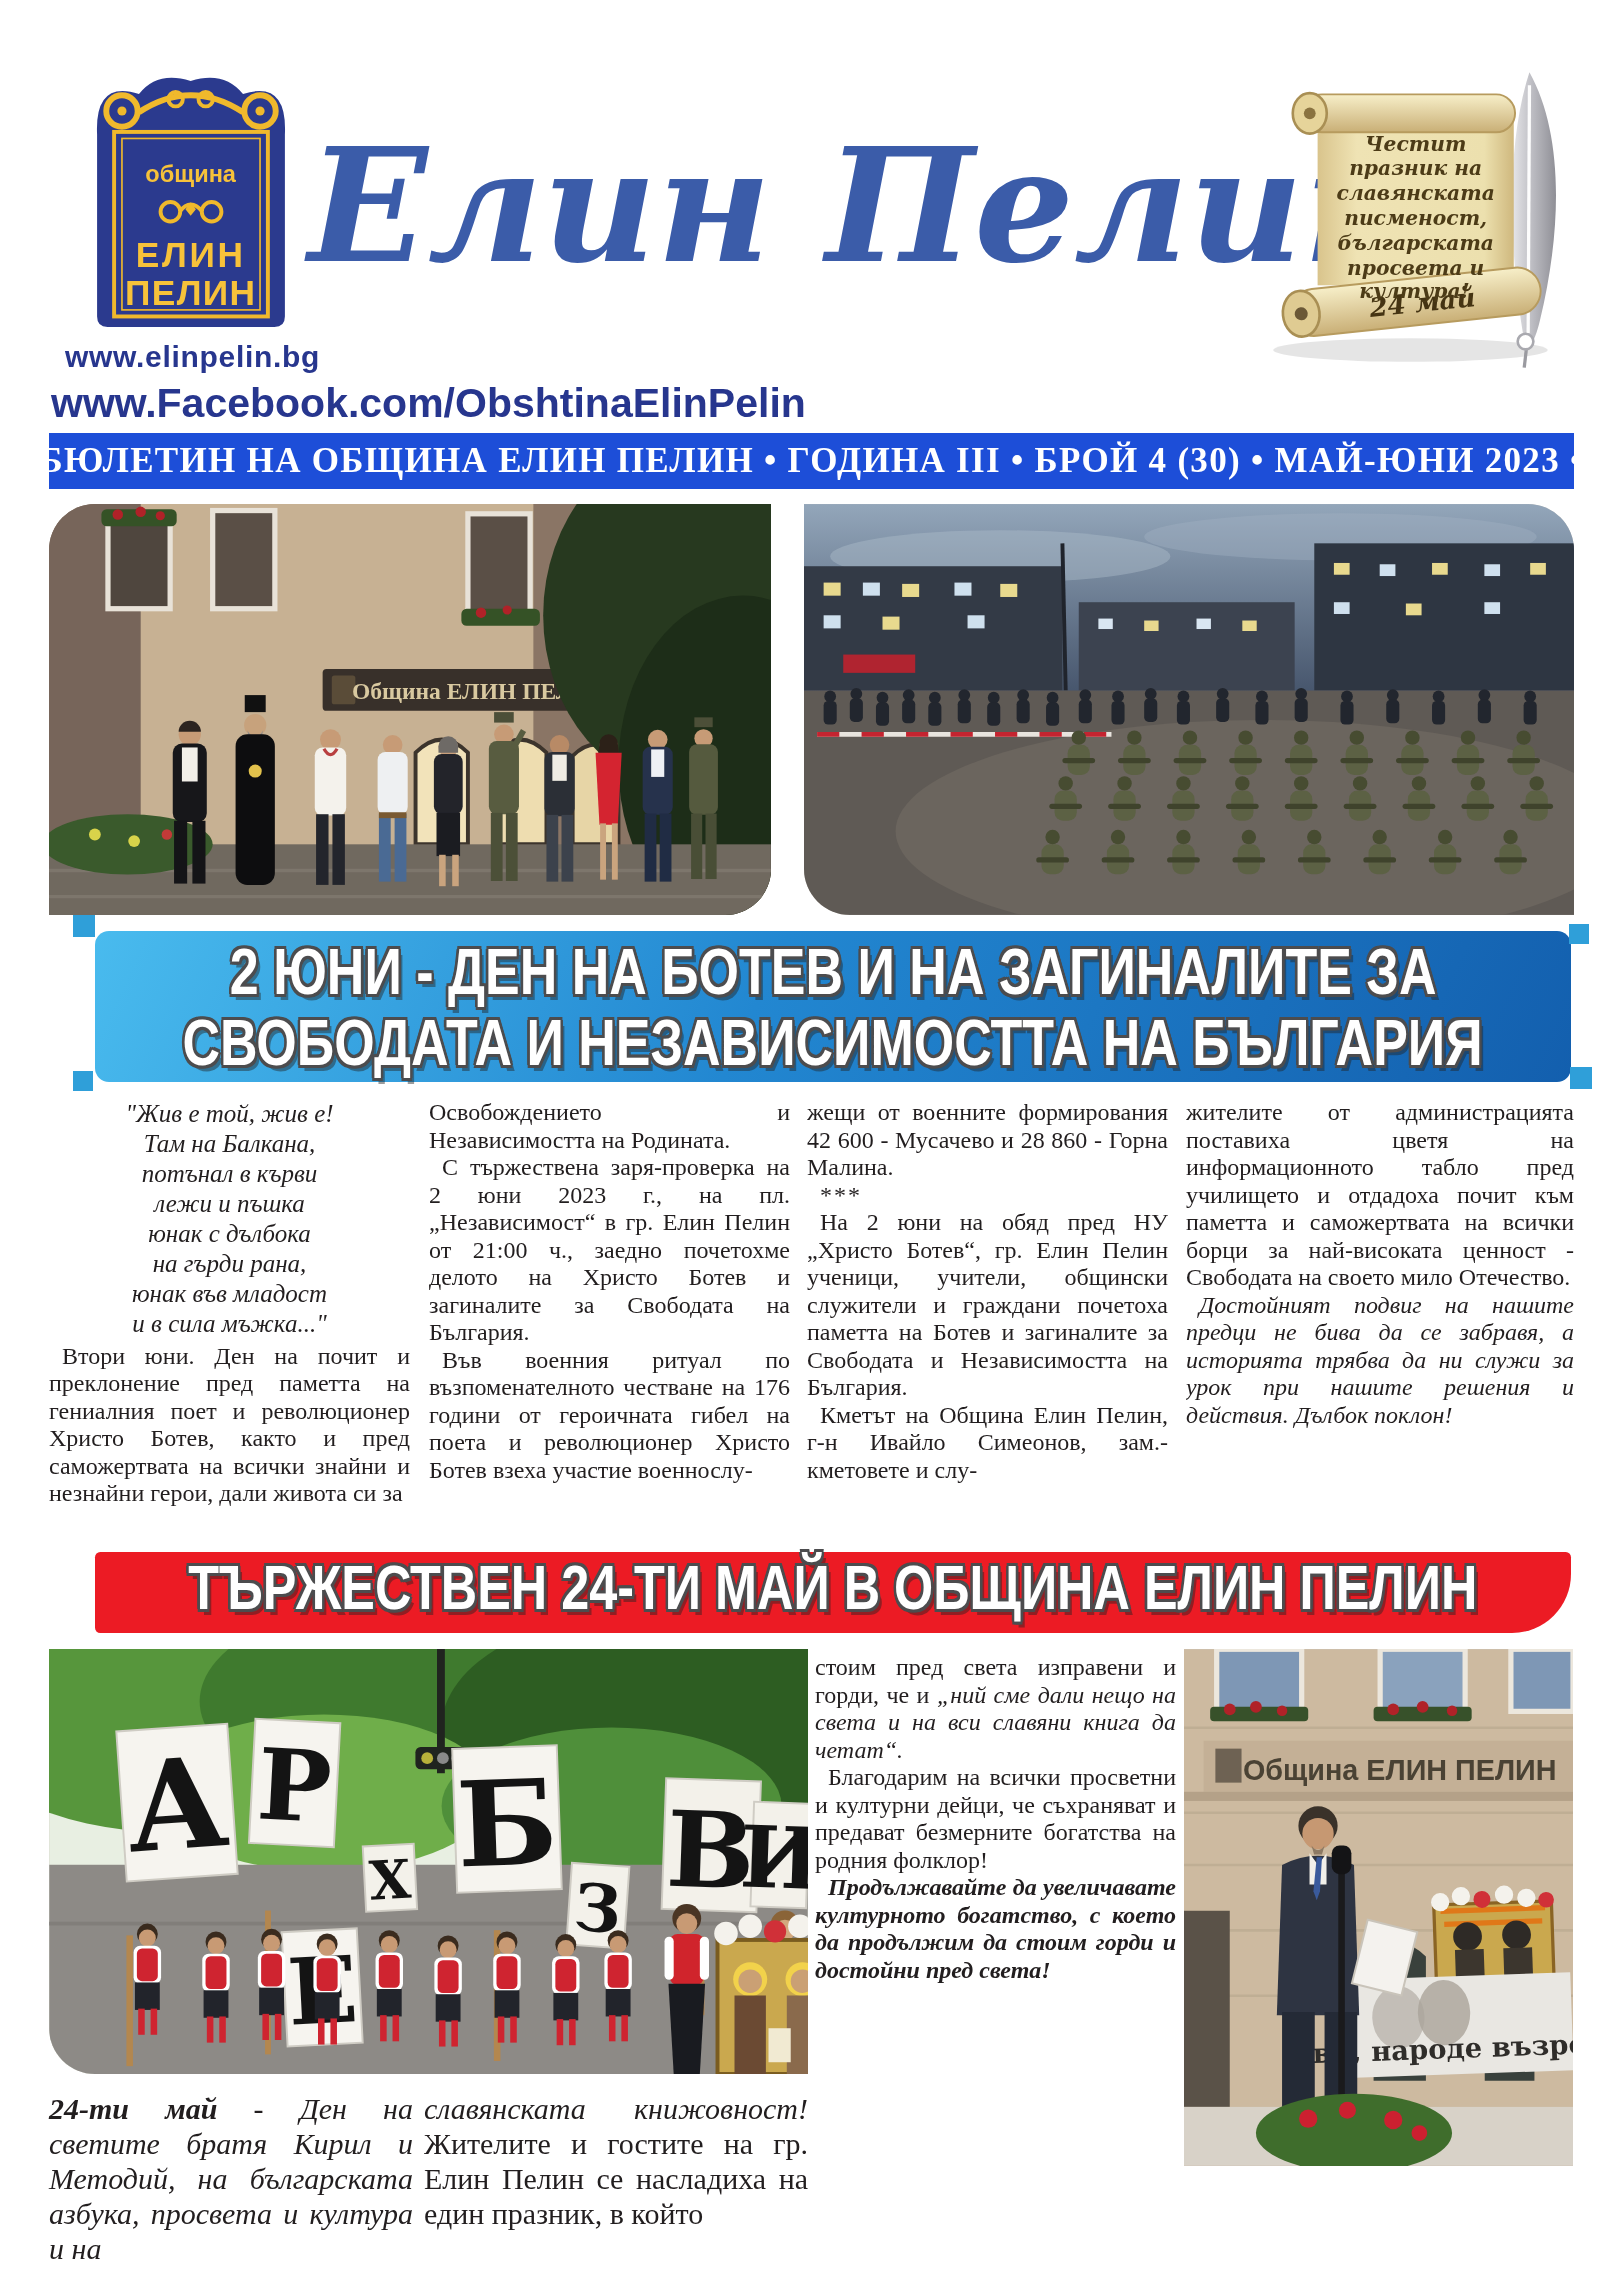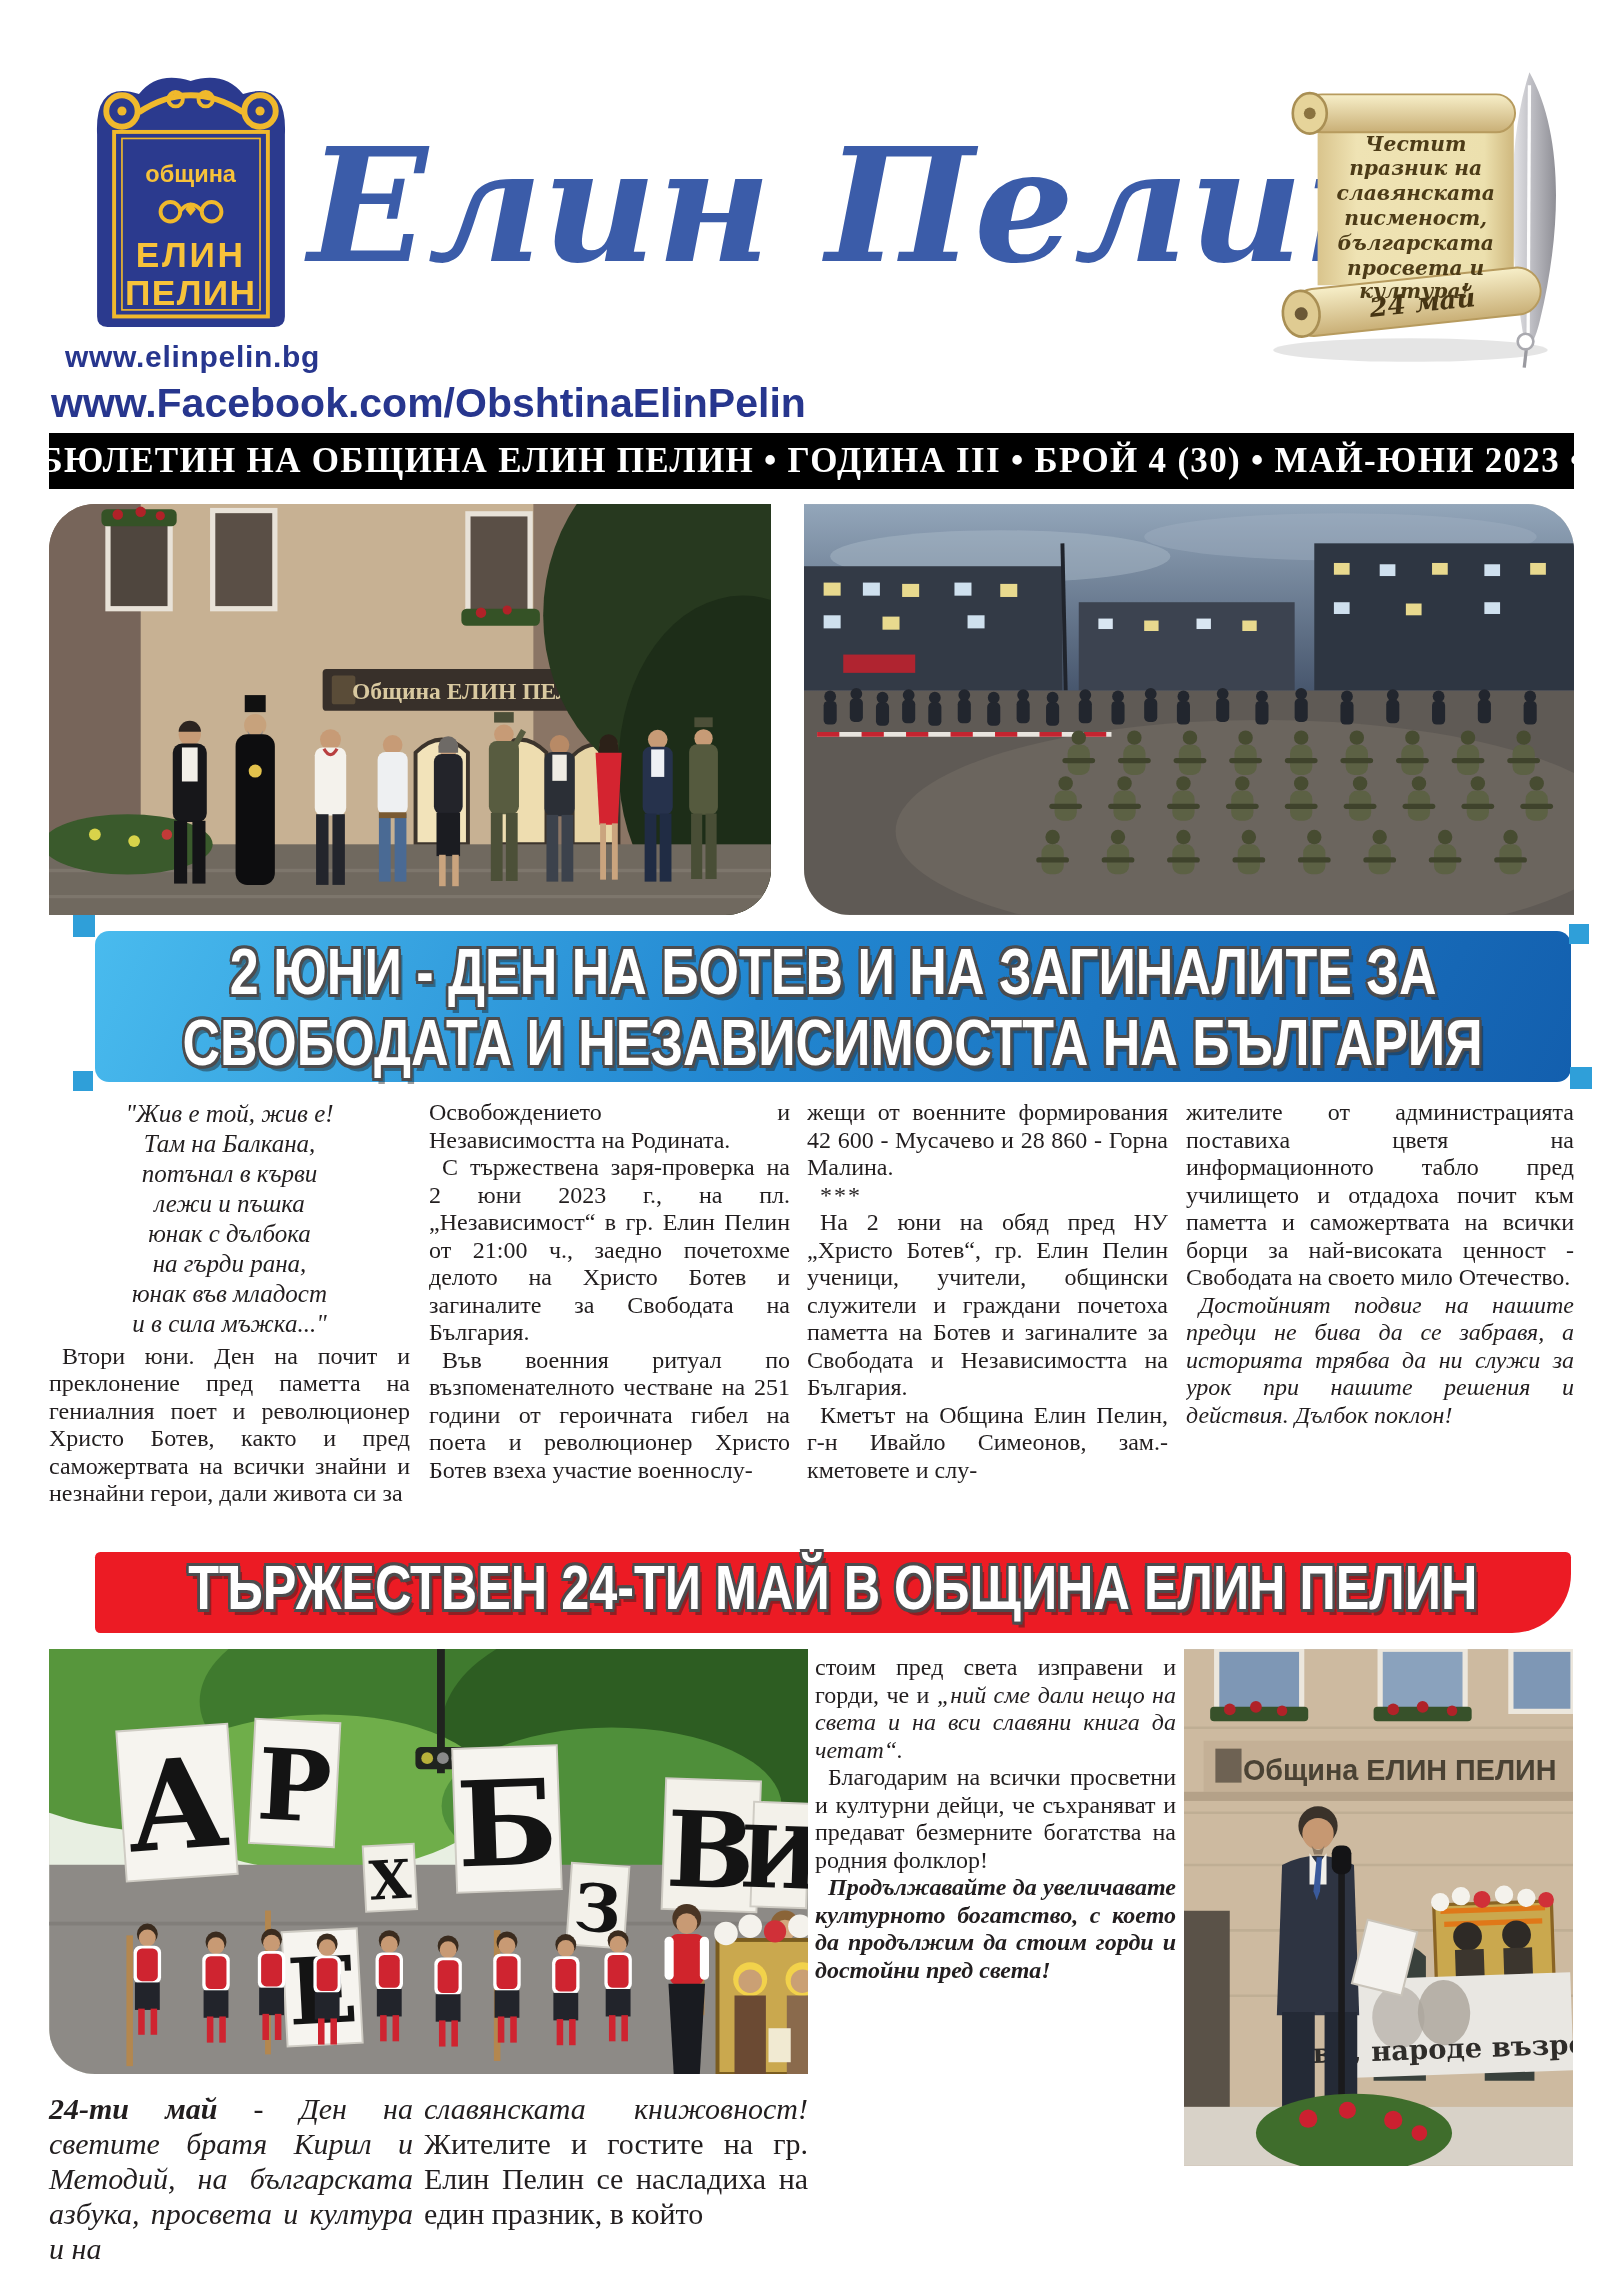--- a/index.html
+++ b/index.html
@@ -7,21 +7,21 @@
         font-family:"Liberation Serif",serif;}
   .abs{position:absolute;}
   
   .vurl{transform:rotate(-90deg);transform-origin:left bottom;
         font-family:"Liberation Sans",sans-serif;font-weight:bold;font-size:30px;
         color:#27368e;letter-spacing:0.7px;white-space:nowrap;}
   .script-title{font-family:"DejaVu Serif",serif;font-style:italic;font-weight:bold;
         font-size:157px;color:#3b5ca9;white-space:nowrap;text-align:center;width:100%;}
   .fb{font-family:"Liberation Sans",sans-serif;font-weight:bold;font-size:41px;color:#27368e;
       transform:scaleX(.82);transform-origin:left center;white-space:nowrap;}
-  .graybar{background:#000000;color:#fff;display:flex;align-items:center;justify-content:center;}
+  .graybar{background:#1d4ed8;color:#fff;display:flex;align-items:center;justify-content:center;}
   .graybar span{font-family:"Liberation Serif",serif;font-weight:bold;font-size:35px;letter-spacing:1.3px;white-space:nowrap;}
   
   .banner-blue{background:linear-gradient(115deg,#49bbee 0%,#2287d1 45%,#135fae 100%);
       display:flex;flex-direction:column;align-items:center;justify-content:center;border-radius:14px;}
   .banner-red{background:#ec1b24;border-radius:5.2px 5.2px 59px 5.2px;
       display:flex;align-items:flex-start;justify-content:center;}
   .banner-line{font-family:"Liberation Sans",sans-serif;font-weight:bold;font-size:65px;
       color:#fff;white-space:nowrap;display:inline-block;transform:scaleX(.8);line-height:71px;
       text-shadow:-2.6px -2.6px 0 #4c4c4e,2.6px -2.6px 0 #4c4c4e,-2.6px 2.6px 0 #4c4c4e,2.6px 2.6px 0 #4c4c4e,
                   0 -3.3px 0 #4c4c4e,0 3.3px 0 #4c4c4e,-3.3px 0 0 #4c4c4e,3.3px 0 0 #4c4c4e,5.2px 5.9px 0 rgba(35,35,35,.45);}
@@ -362,21 +362,21 @@
       <div>юнак с дълбока</div>
       <div>на гърди рана,</div>
       <div>юнак във младост</div>
       <div>и в сила мъжка..."</div>
     </div>
     <p>Втори юни. Ден на почит и преклонение пред паметта на гениалния поет и революционер Христо Ботев, както и пред саможертвата на всички знайни и незнайни герои, дали живота си за</p>
   </div>
   <div class="abs body-col" style="left:429px;top:1099px;width:361px;height:452px;">
     <p class="noind">Освобождението и Независимостта на Родината.</p>
     <p>С тържествена заря-проверка на 2 юни 2023 г., на пл. „Независимост“ в гр. Елин Пелин от 21:00 ч., заедно почетохме делото на Христо Ботев и загиналите за Свободата на България.</p>
-    <p>Във военния ритуал по възпоменателното честване на 251 години от героичната гибел на поета и революционер Христо Ботев взеха участие военнослу-</p>
+    <p>Във военния ритуал по възпоменателното честване на 176 години от героичната гибел на поета и революционер Христо Ботев взеха участие военнослу-</p>
   </div>
   <div class="abs body-col" style="left:807px;top:1099px;width:361px;height:452px;">
     <p class="noind">жещи от военните формирования 42 600 - Мусачево и 28 860 - Горна Малина.</p>
     <p class="sep">***</p>
     <p>На 2 юни на обяд пред НУ „Христо Ботев“, гр. Елин Пелин ученици, учители, общински служители и граждани почетоха паметта на Ботев и загиналите за Свободата и Независимостта на България.</p>
     <p>Кметът на Община Елин Пелин, г-н Ивайло Симеонов, зам.-кметовете и слу-</p>
   </div>
   <div class="abs body-col" style="left:1186px;top:1099px;width:388px;height:452px;">
     <p class="noind">жителите от администрацията поставиха цветя на информационното табло пред училището и отдадоха почит към паметта и саможертвата на всички борци за най-високата ценност - Свободата на своето мило Отечество.</p>
     <p class="it">Достойният подвиг на нашите предци не бива да се забравя, а историята трябва да ни служи за урок при нашите решения и действия. Дълбок поклон!</p>

